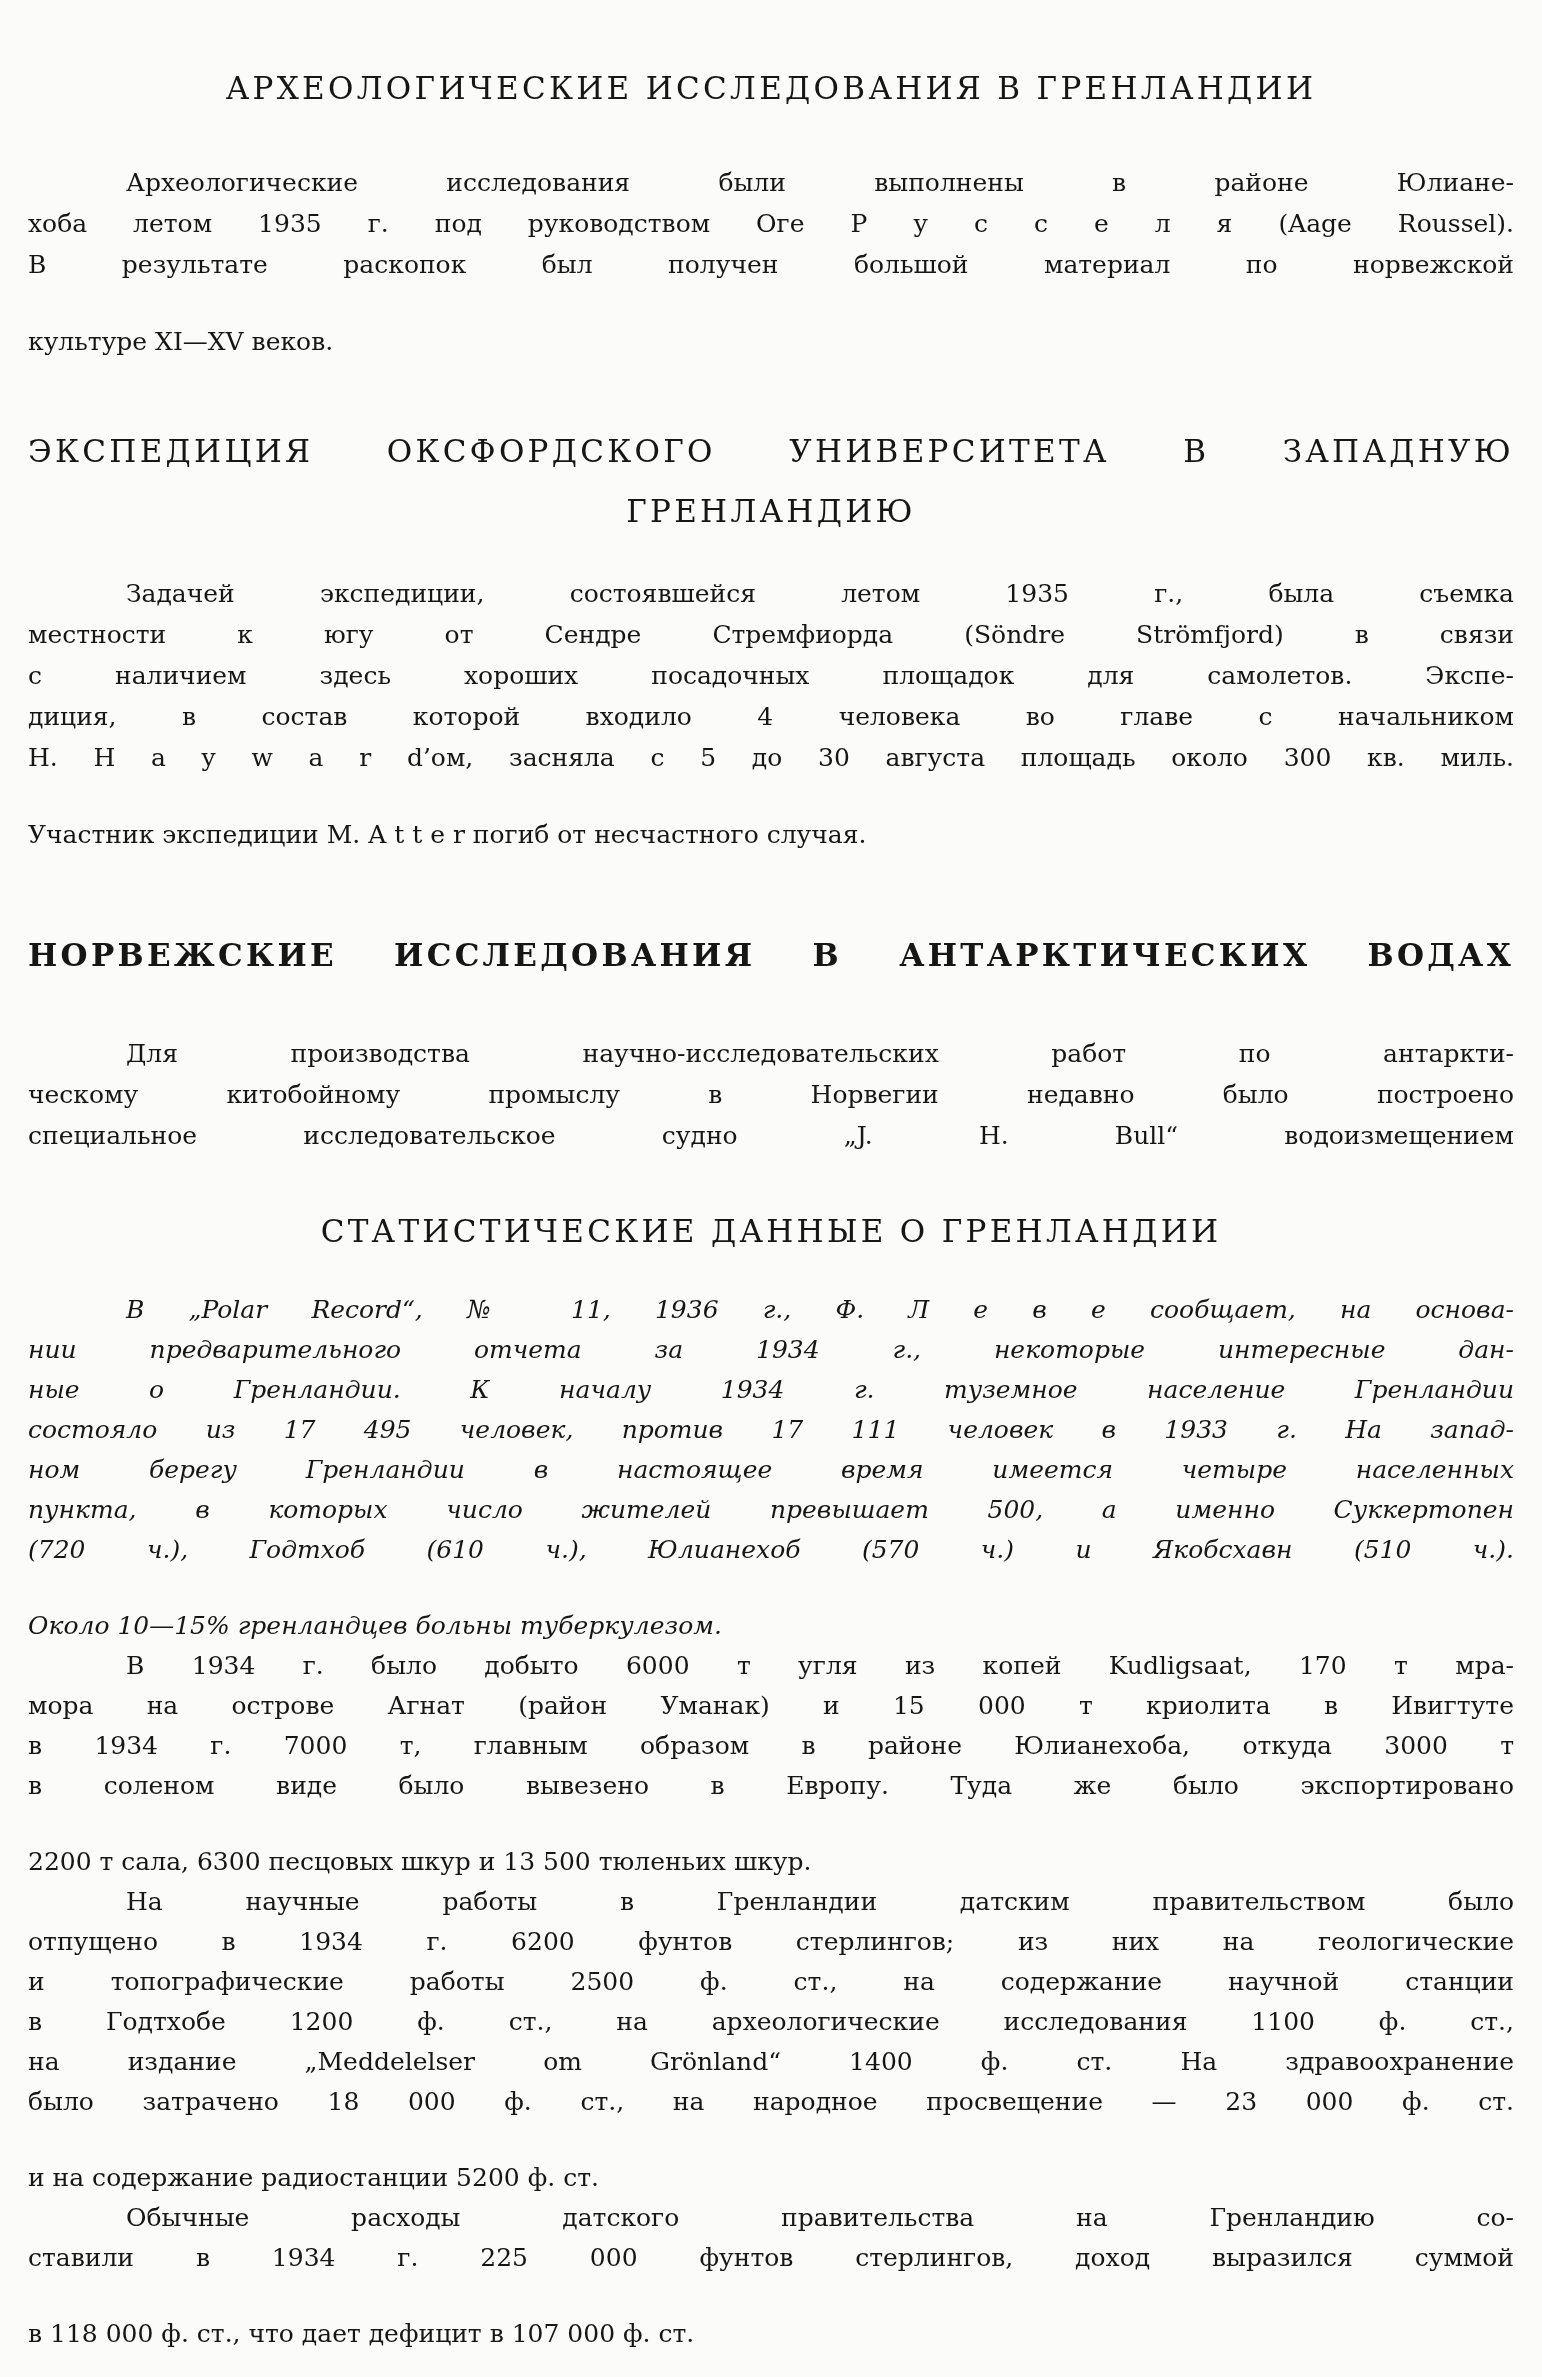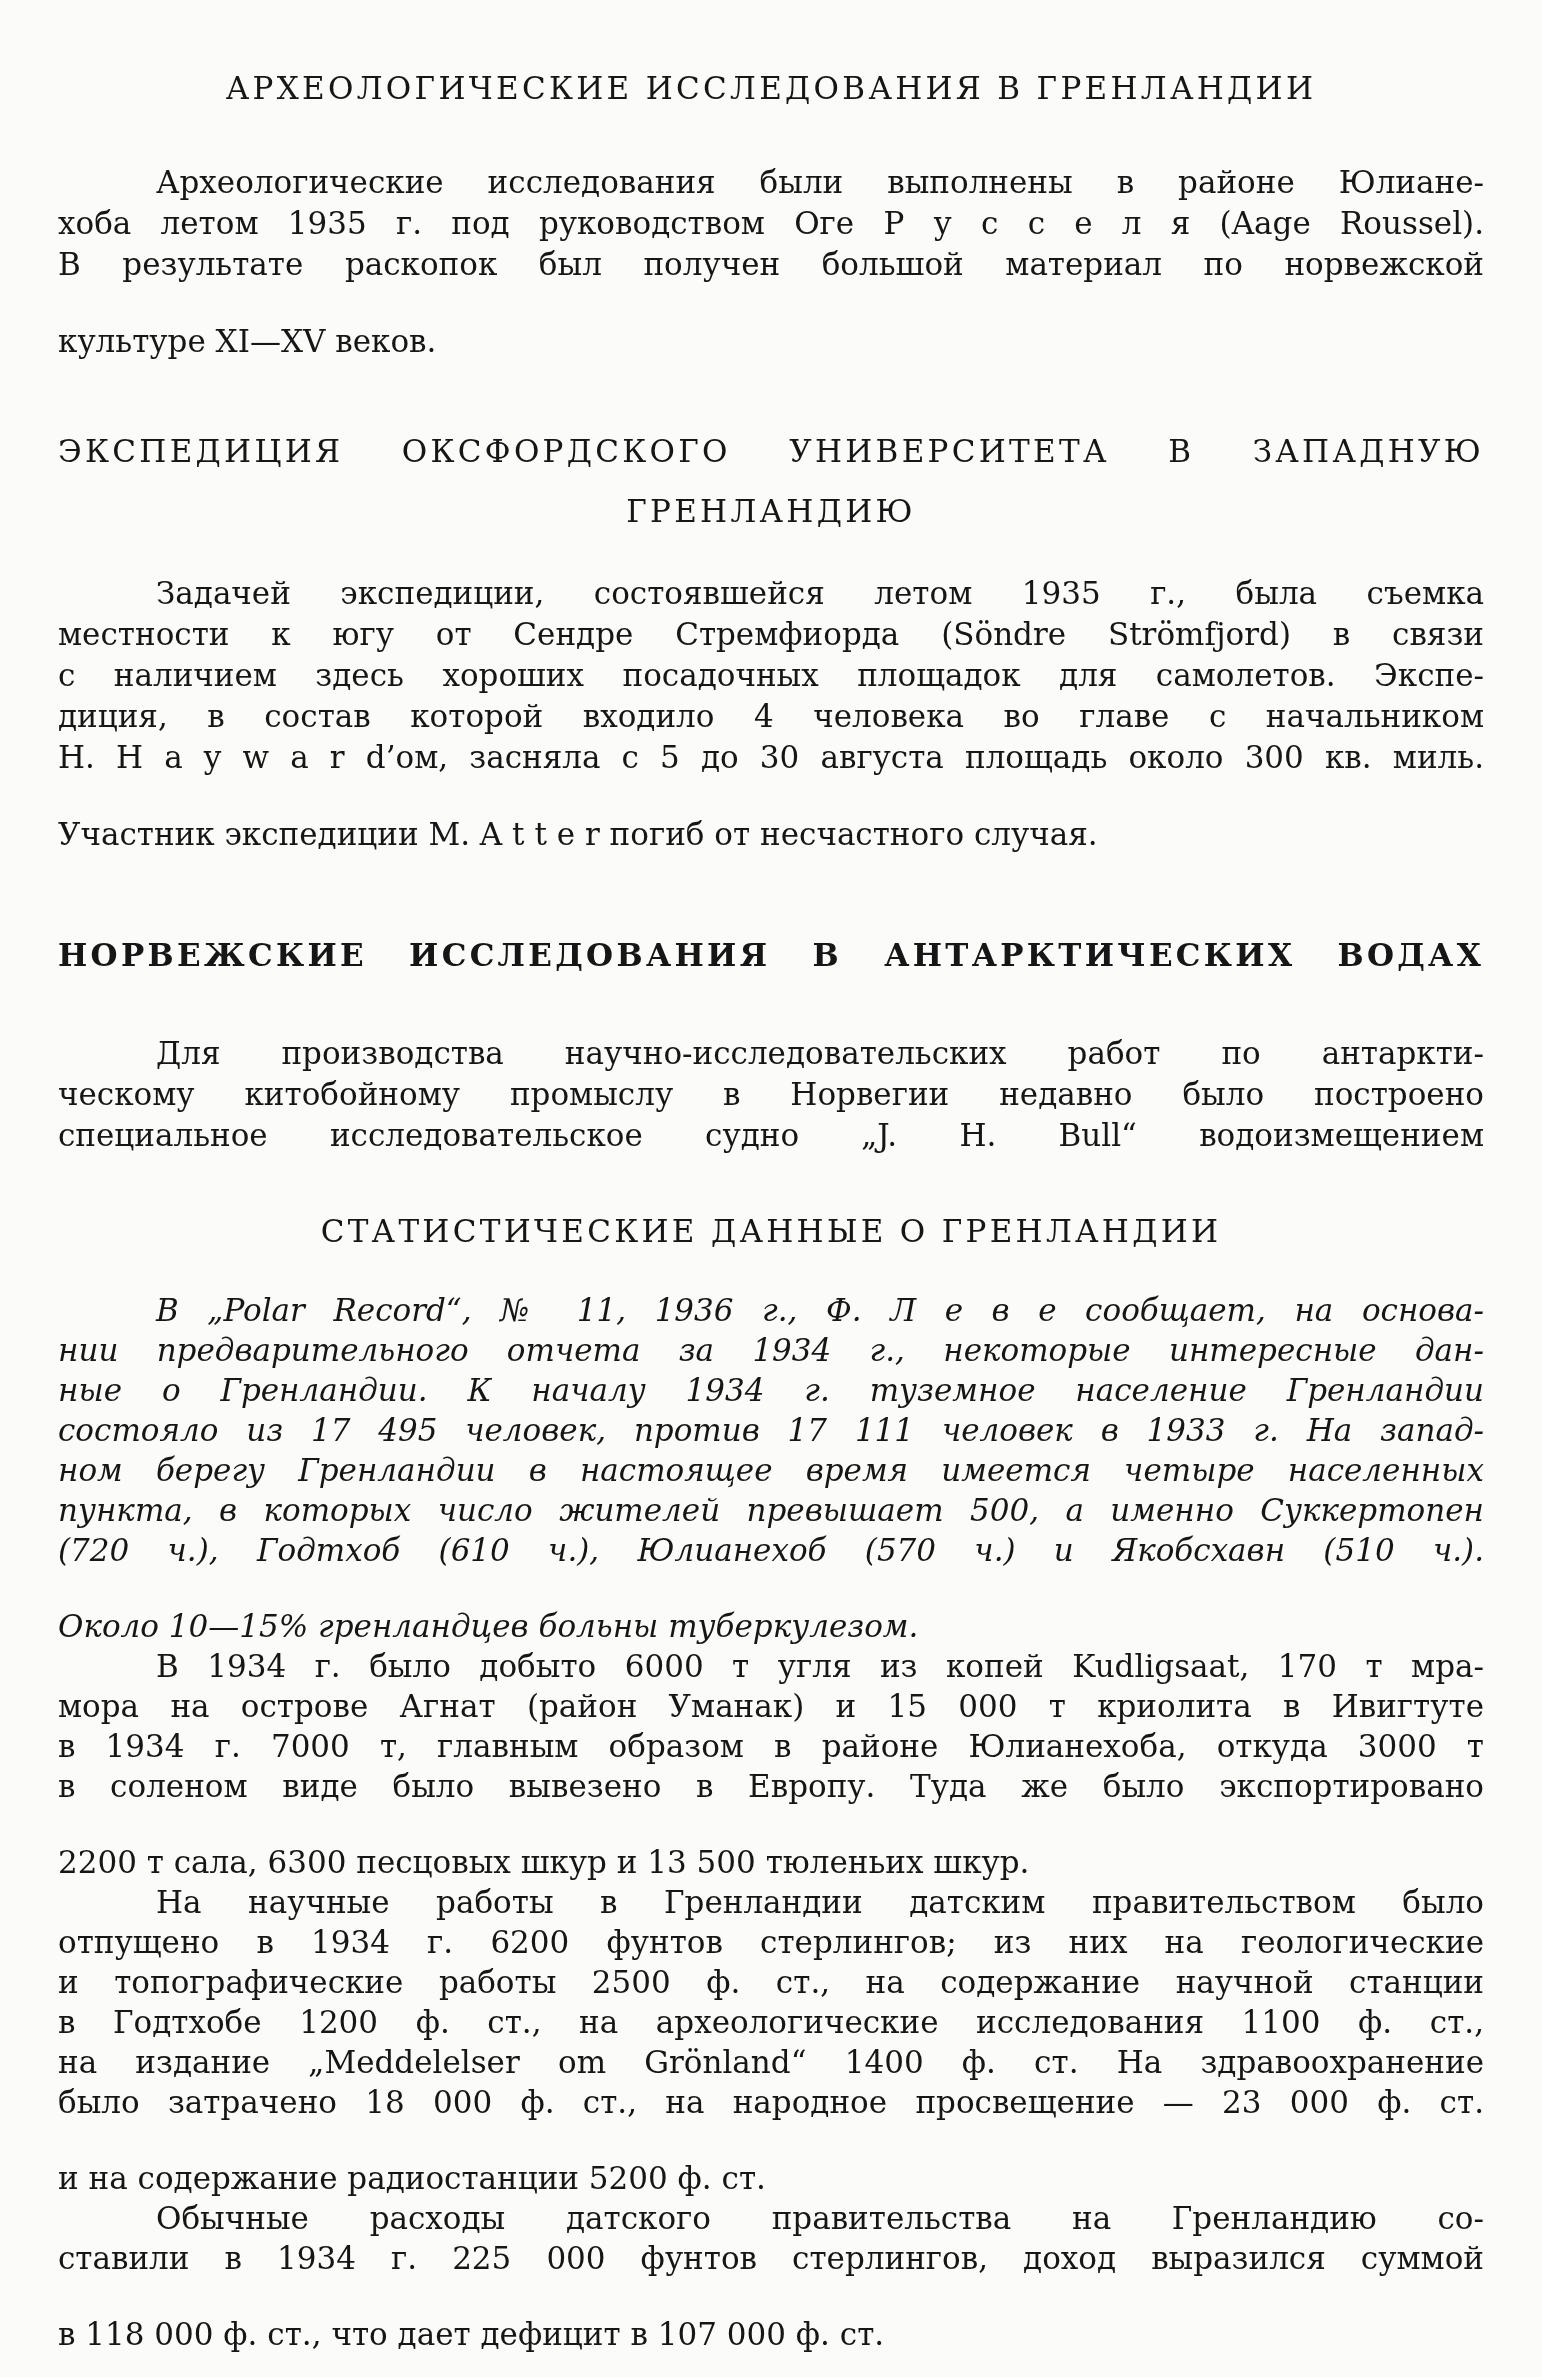--- a/index.html
+++ b/index.html
@@ -4,38 +4,38 @@
 <style>
   html, body { margin: 0; padding: 0; }
   body {
     width: 1542px; height: 2377px;
     background: #fbfbf9;
     font-family: "DejaVu Serif", "Liberation Serif", serif;
   }
   .page {
     box-sizing: border-box;
     width: 1542px; height: 2377px;
-    padding: 0 58px;
+    padding: 0 28px;
     color: #161616;
     overflow: hidden;
     border-radius: 28px;
   }
   .heading {
     margin: 0; padding: 0;
     font-size: 31px; font-weight: normal;
     letter-spacing: 3.3px;
   }
   .h-line { line-height: 40px; white-space: nowrap; }
   .h-line.center { text-align: center; }
   .h-line.stretch {
     text-align: justify; text-align-last: justify; text-justify: inter-word;
     white-space: normal;
   }
   .h-line + .h-line { margin-top: 20px; }
-  .para { font-size: 31px; }
+  .para { font-size: 25px; }
   .line {
     line-height: 41px;
     text-align: justify; text-align-last: justify; text-justify: inter-word;
   }
   .line.last { text-align-last: left; margin-top: 36px; }
   .line.first { text-indent: 98px; }
   .sec-4 .line { line-height: 40px; }
 
   .sec-1 .heading { margin-top: 68px; }
   .sec-1 .para    { margin-top: 54px; }

